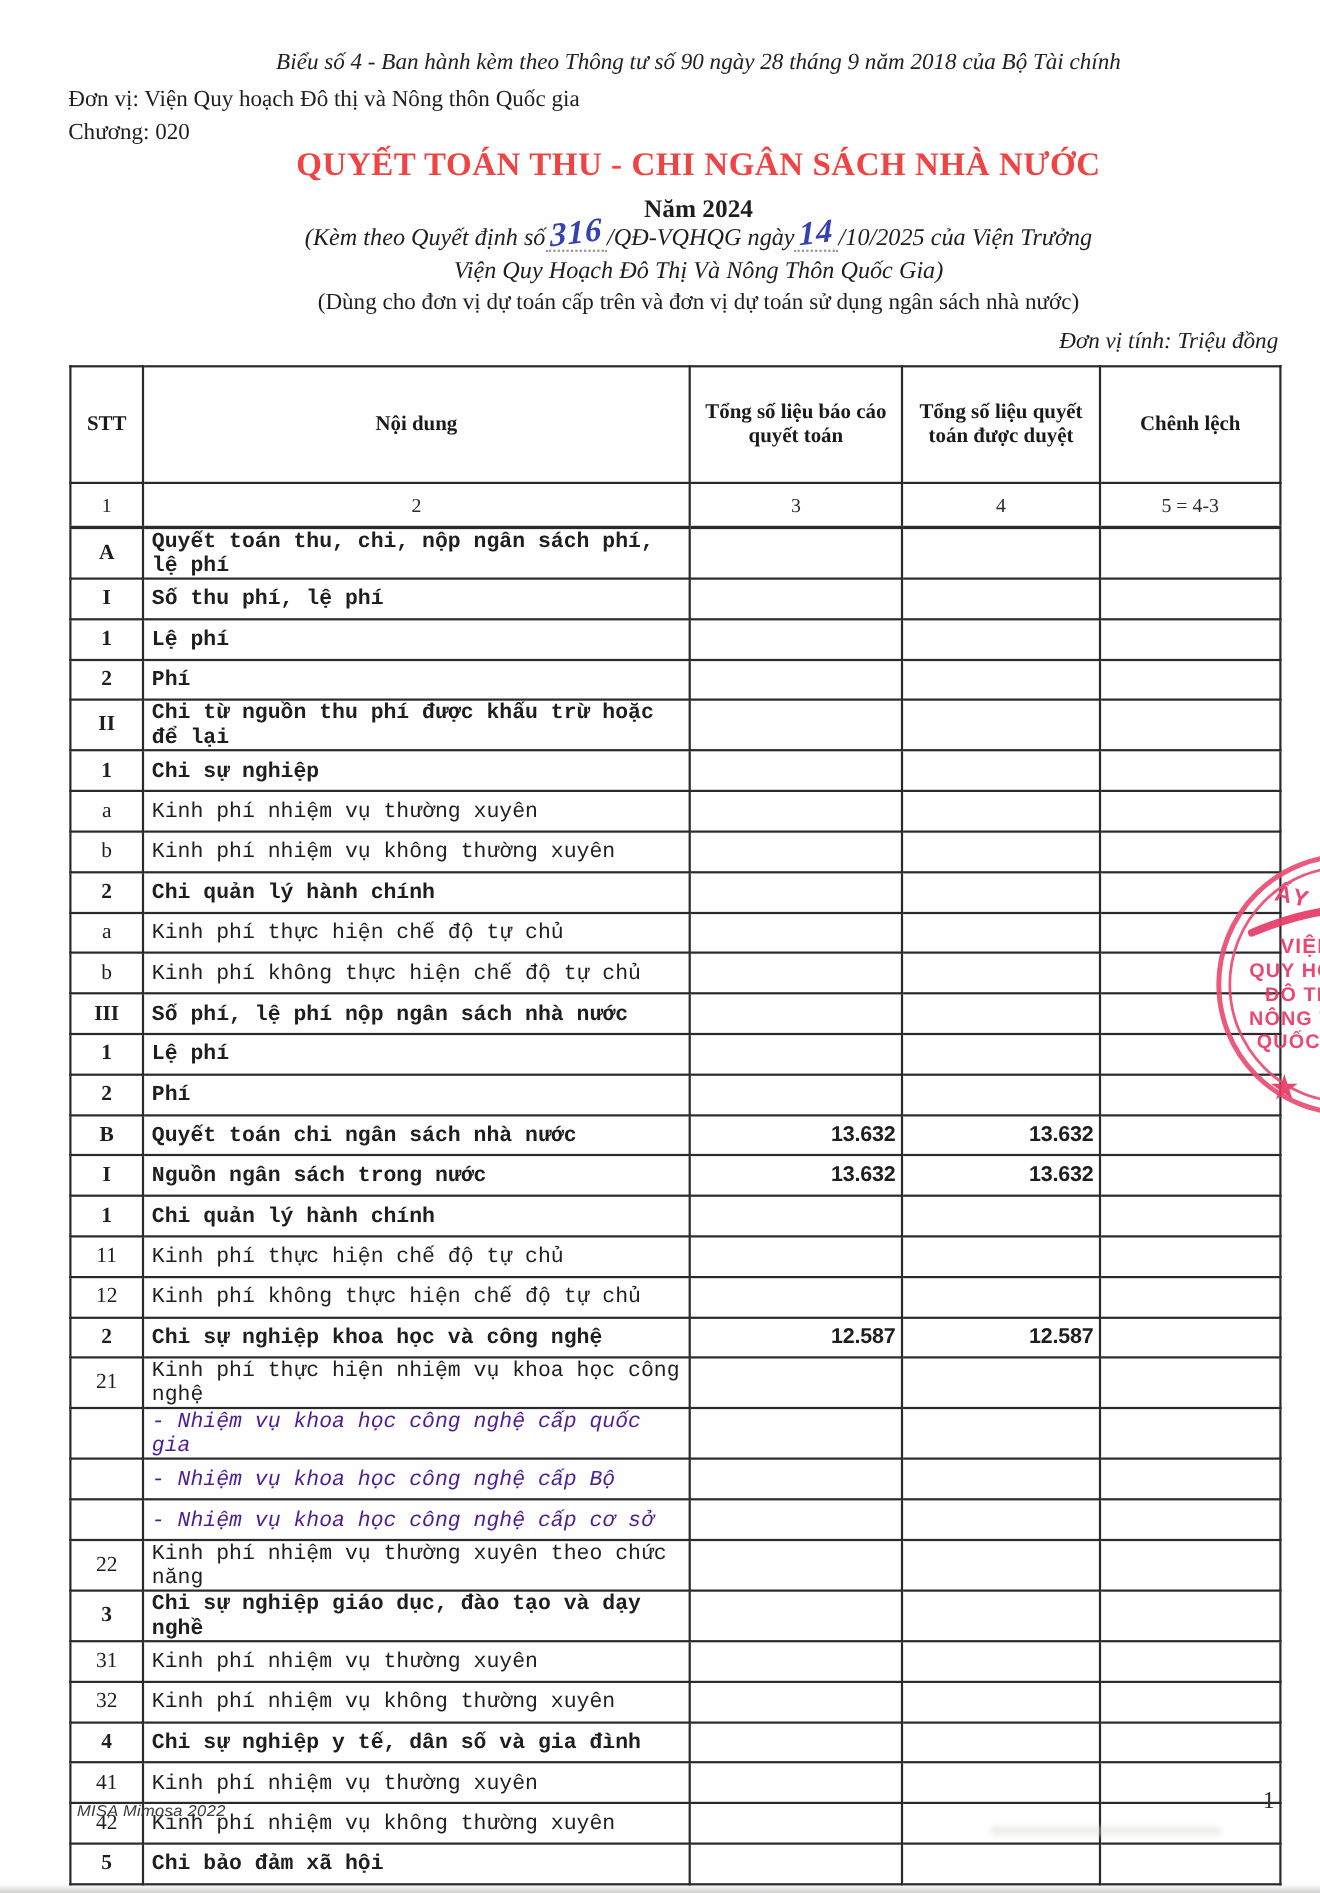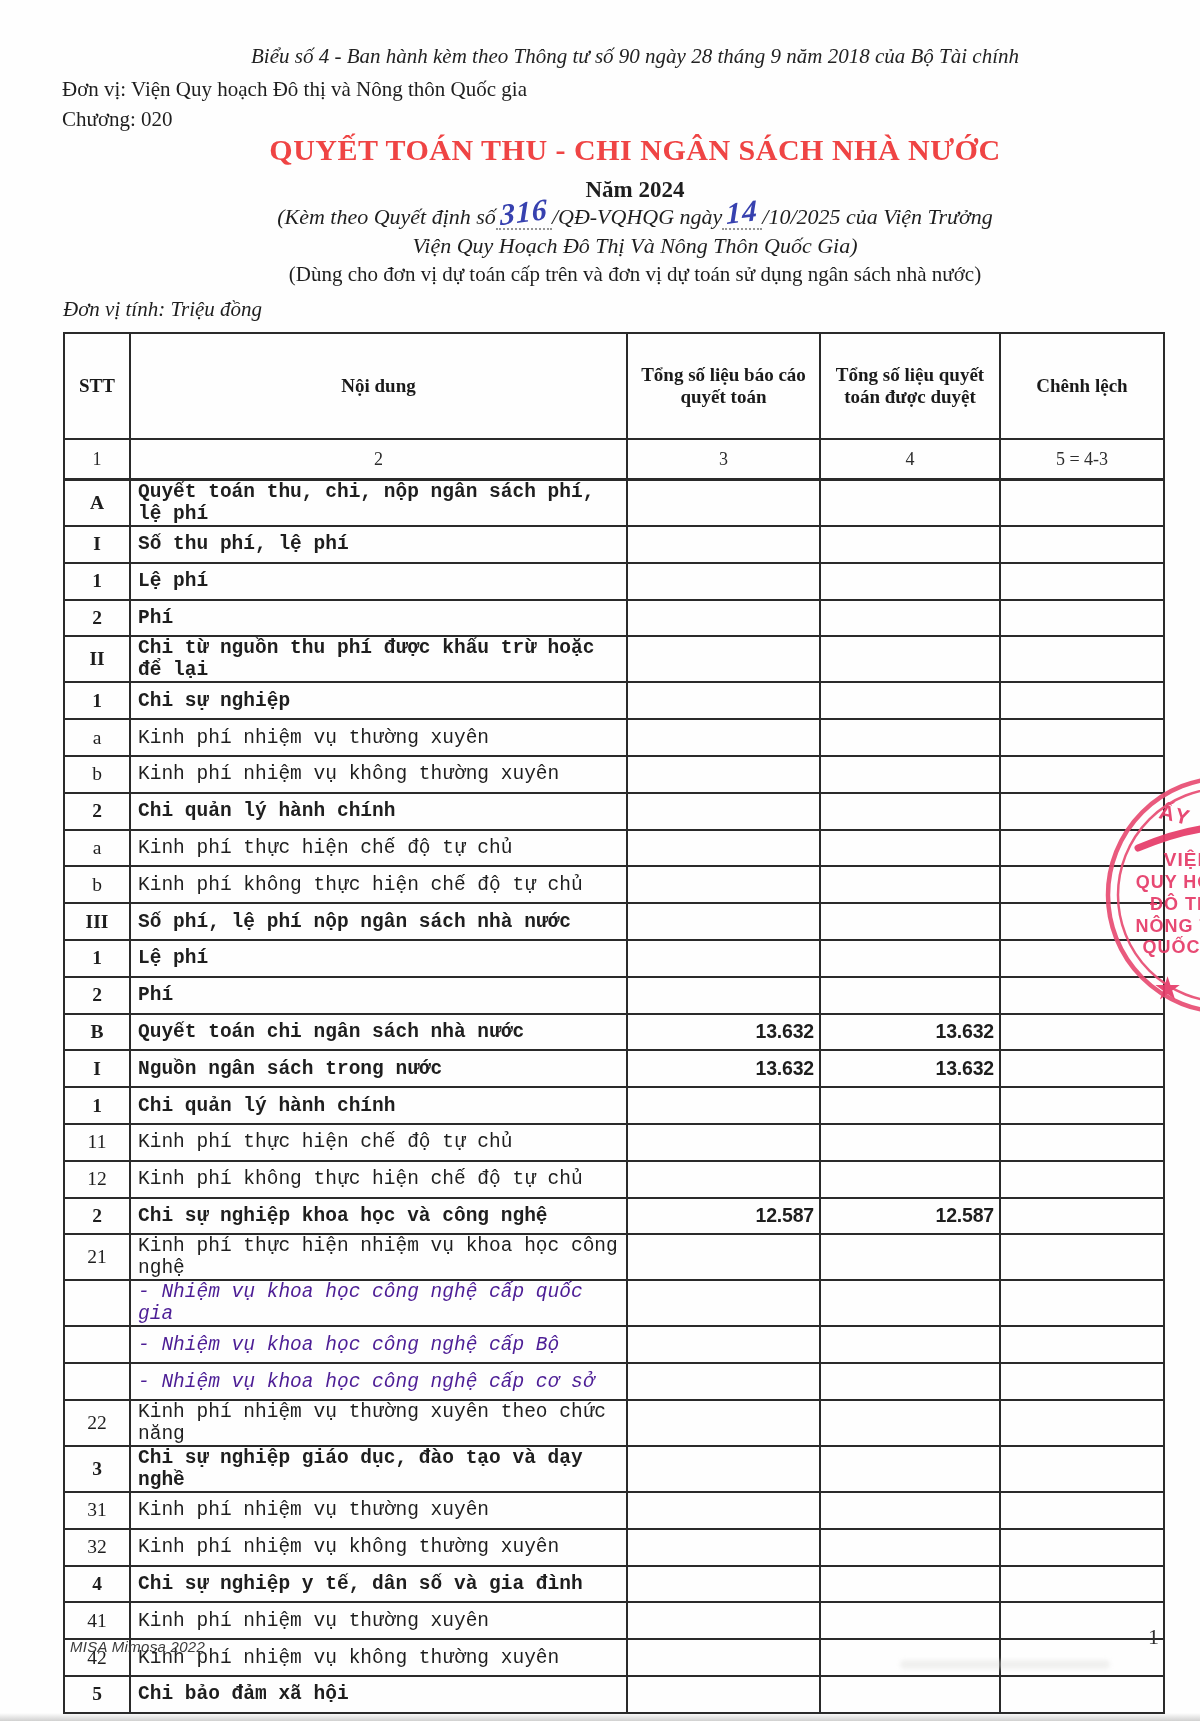--- a/index.html
+++ b/index.html
@@ -11,21 +11,21 @@
   .abs{position:absolute;}
   .center-block{left:60px;width:1150px;text-align:center;}
   .form-note{top:44px;font-style:italic;font-size:21px;color:#222;}
   .unit-line{left:62px;top:77px;font-size:21px;}
   .chapter-line{left:62px;top:107px;font-size:21px;}
   .doc-title{top:133px;font-weight:bold;font-size:30px;letter-spacing:.5px;color:#ef4444;}
   .doc-year{top:177px;font-weight:bold;font-size:23px;}
   .attach1{top:203px;font-style:italic;font-size:22px;white-space:nowrap;}
   .attach2{top:233px;font-style:italic;font-size:22px;}
   .usage-note{top:262px;font-size:21px;}
-  .unit-note{left:63px;top:297px;width:1099px;text-align:left;font-style:italic;font-size:21px;}
+  .unit-note{left:63px;top:297px;width:1099px;text-align:right;font-style:italic;font-size:21px;}
   .dotline{
     display:inline-block;border-bottom:2px dotted rgba(60,60,60,.55);
     padding:0 4px;line-height:1;
   }
   .hand{
     display:inline-block;color:#3741af;
     font-size:30px;font-style:italic;font-weight:bold;
     transform:rotate(-7deg) skewX(-6deg) translateY(-2px);
     letter-spacing:1px;line-height:.7;
   }

